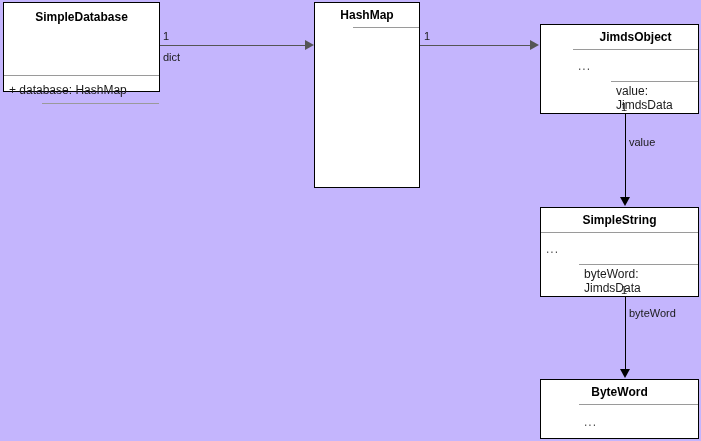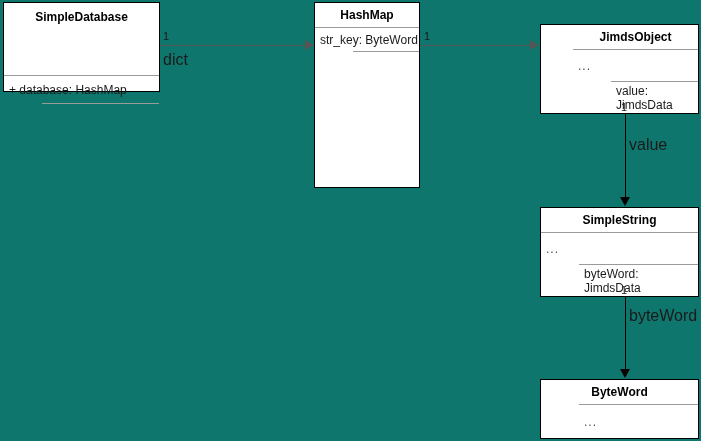--- a/index.html
+++ b/index.html
@@ -4,21 +4,21 @@
 <style>
   html, body {
     margin: 0;
     padding: 0;
     background: #ffffff;
   }
   #canvas {
     position: relative;
     width: 701px;
     height: 441px;
-    background: #0f766e;
+    background: #c4b5fd;
     font-family: "Liberation Sans", sans-serif;
     overflow: hidden;
   }
 
   
   .uml-class {
     position: absolute;
     box-sizing: border-box;
     border: 1px solid #000000;
     background: #ffffff;
@@ -69,21 +69,21 @@
   }
   .arrow-down {
     position: absolute;
     width: 0; height: 0;
     border-left: 5px solid transparent;
     border-right: 5px solid transparent;
     border-top: 9px solid #000000;
   }
   .edge-label {
     position: absolute;
-    font-size: 16px;
+    font-size: 11px;
     color: #1a1a1a;
     white-space: nowrap;
     line-height: 1;
   }
   .mult-label {
     position: absolute;
     font-size: 11px;
     color: #1a1a1a;
     white-space: nowrap;
     line-height: 1;
@@ -95,21 +95,20 @@
 <div id="canvas">
 
   <div class="uml-class" style="left:3px; top:2px; width:157px; height:90px;">
     <div class="uml-title" style="height:27px;">SimpleDatabase</div>
     <div class="uml-compartment" style="height:28px;margin-top:45px;">+ database: HashMap</div>
     <div class="uml-compartment grow"></div>
   </div>
 
   <div class="uml-class" style="left:314px; top:2px; width:106px; height:186px;">
     <div class="uml-title" style="height:24px;text-align:center;">HashMap</div>
-    <div class="uml-compartment" style="height:24px;">str_key: ByteWord</div>
     <div class="uml-compartment grow"></div>
   </div>
 
   <div class="uml-class" style="left:540px; top:24px; width:159px; height:90px;padding-left:32px;">
     <div class="uml-title" style="height:24px;">JimdsObject</div>
     <div class="uml-compartment ellipsis-row" style="height:32px;">...</div>
     <div class="uml-compartment grow">value: JimdsData</div>
   </div>
 
   <div class="uml-class" style="left:540px; top:207px; width:159px; height:90px;">

